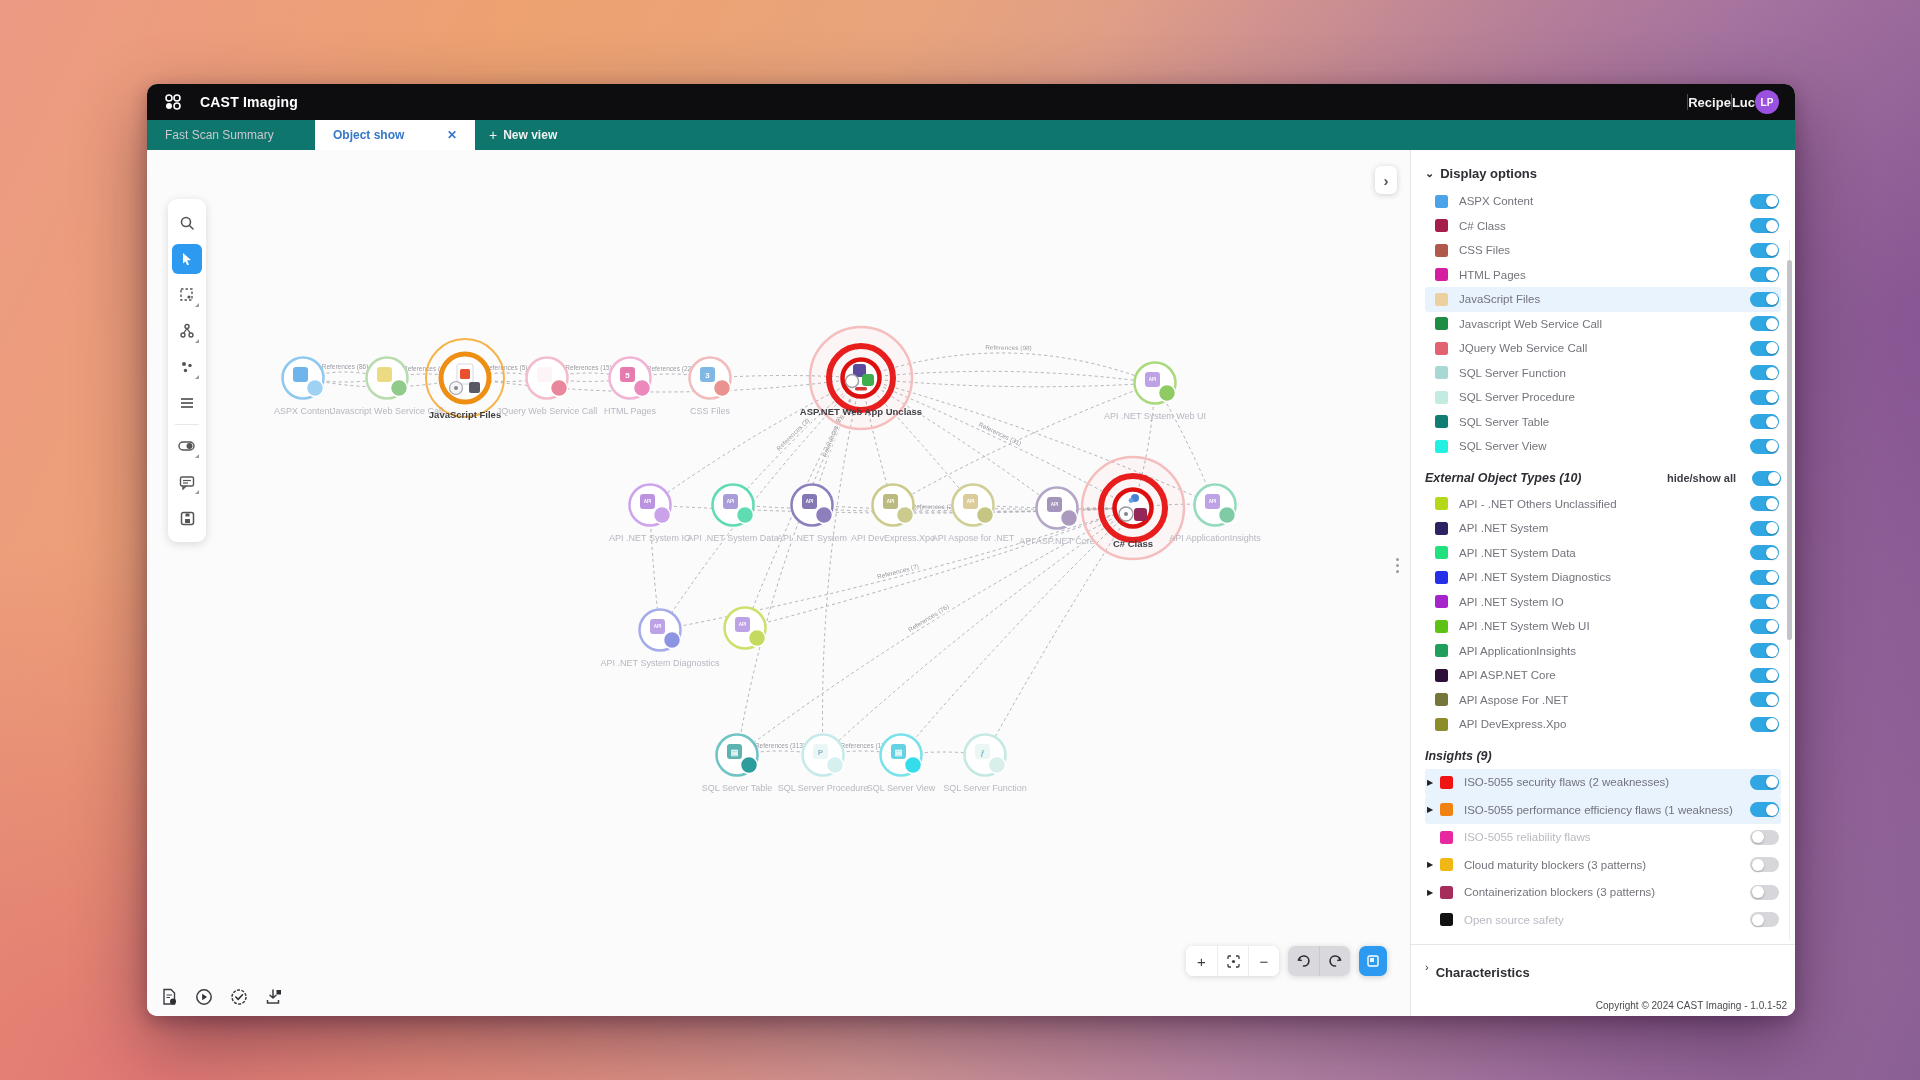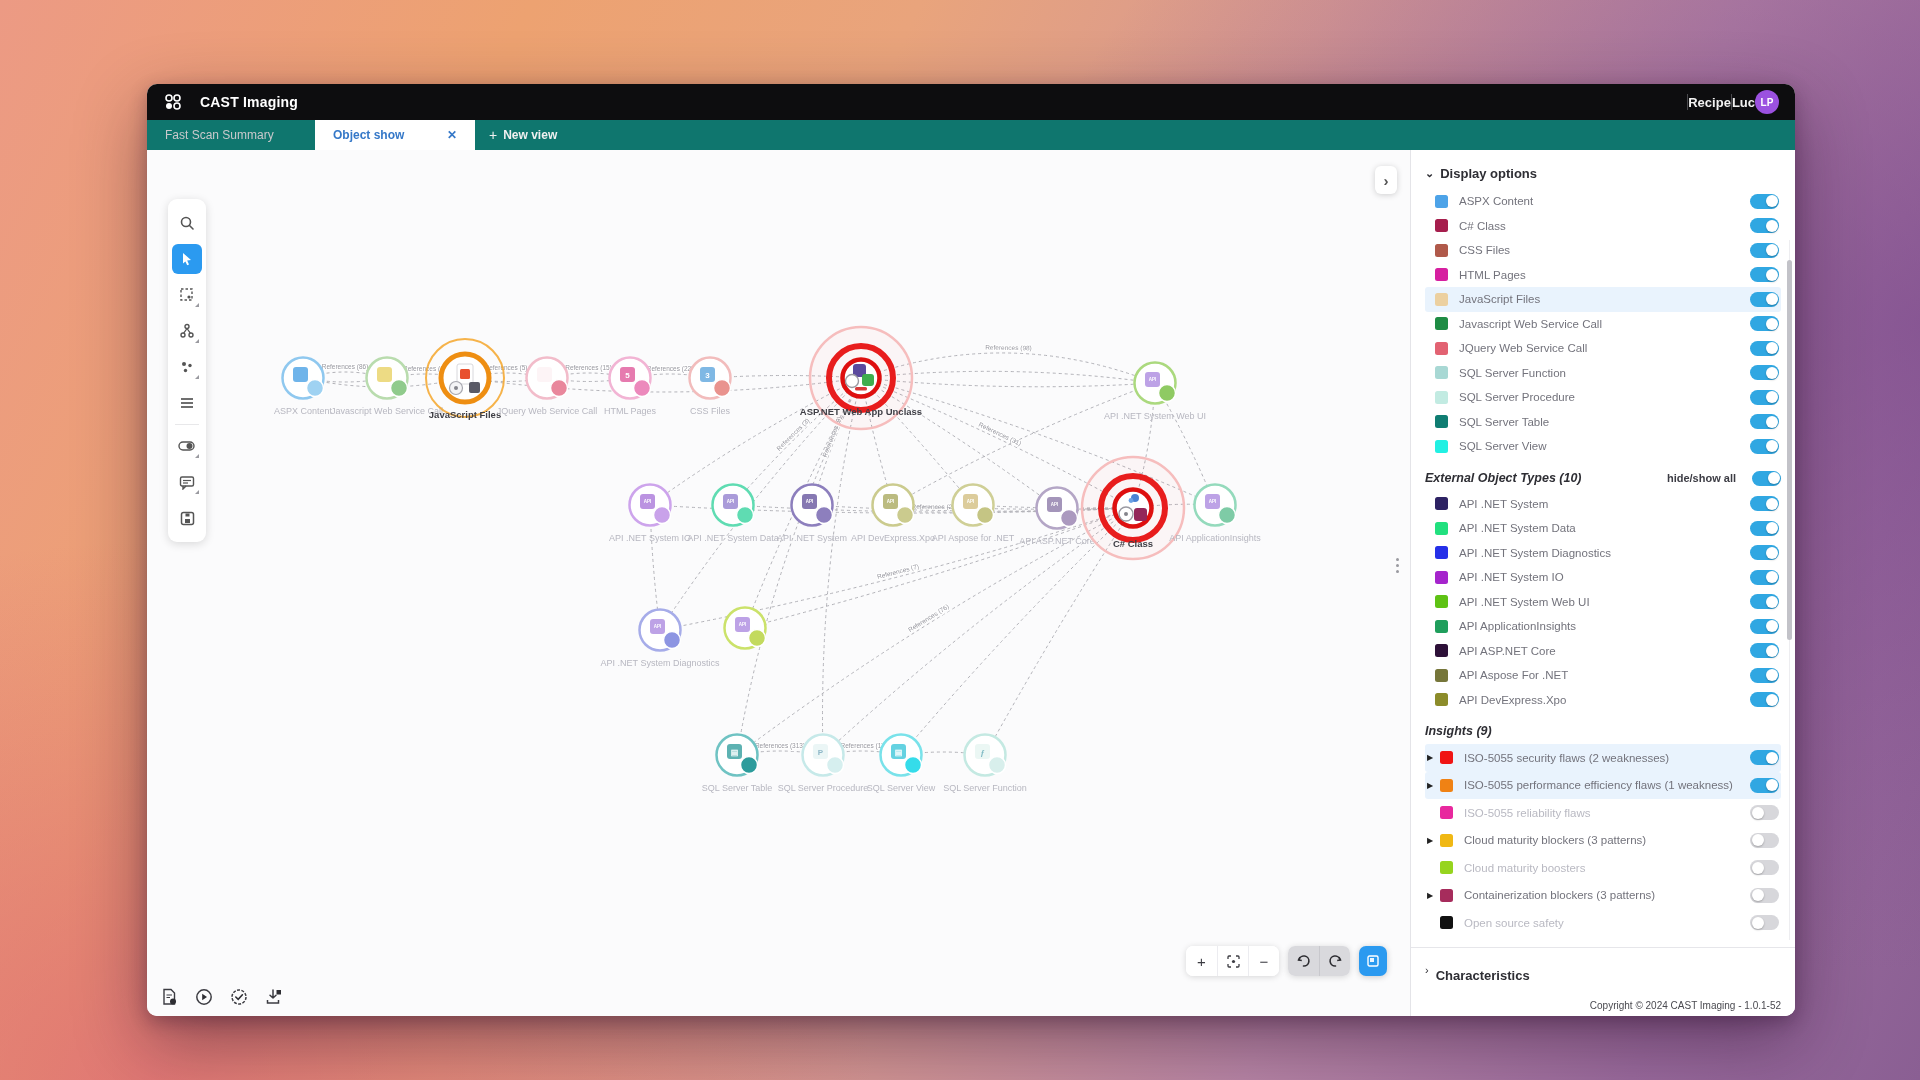--- a/index.html
+++ b/index.html
@@ -62,21 +62,21 @@
   .irow{ height:27.5px; }
   .arrowcell{ width:13px; flex:none; font-size:8px; color:#222; margin-left:-8px; }
   
   .tgl{ width:29px; height:15px; border-radius:8px; position:relative; flex:none; margin-left:8px; cursor:pointer; }
   .tgl.on{ background:#30a7e2; }
   .tgl.off{ background:#d7d7db; }
   .tgl .knob{ position:absolute; top:1.5px; width:12px; height:12px; border-radius:50%; background:#fff; box-shadow:0 1px 2px rgba(0,0,0,.25); }
   .tgl.on .knob{ right:1.5px; } .tgl.off .knob{ left:1.5px; }
   .char-row{ border-top:1px solid #e6e6ea; margin:10px -14px 0 -14px; padding:10px 14px 6px 14px; display:flex; align-items:center; gap:7px; cursor:pointer; }
   .char-title{ font-size:13px; font-weight:700; color:#2e2e34;margin-top:10px; }
-  .copyright{ position:absolute; right:14px; bottom:5px; font-size:10px; color:#4a4a50; }
+  .copyright{ position:absolute; right:8px; bottom:5px; font-size:10px; color:#4a4a50; }
   .sb-scroll{ position:absolute; right:3px; top:110px; width:5px; height:380px; background:#c2c2c8; border-radius:3px; }
   .sb-track{ position:absolute; right:5px; top:90px; width:1px; height:700px; background:#ededf0; }
   
   .collapse-btn{
     position:absolute; right:398px; top:16px; width:22px; height:28px; background:#fff; border-radius:6px;
     box-shadow:0 1px 6px rgba(0,0,0,.18); display:flex; align-items:center; justify-content:center;
     font-size:15px; font-weight:700; color:#555; cursor:pointer;
   }
   .drag-dots{ position:absolute; right:396px; top:408px; display:flex; flex-direction:column; gap:3px; cursor:grab; }
   .drag-dots i{ width:3px; height:3px; border-radius:50%; background:#9a9aa0; }
@@ -529,20 +529,27 @@
 
       <div class="sb-sect">
         <span class="sb-sect-title">External Object Types (10)</span>
         <span class="sb-sect-extra">hide/show all</span>
         <span class="tgl on">
             <span class="knob"></span>
           </span>
       </div>
       <div id="external-list">
           <div class="sb-row">
+            <span class="swatch" style="background: rgb(181, 217, 22);"></span>
+            <span class="sb-label">API - .NET Others Unclassified</span>
+            <span class="tgl on">
+              <span class="knob"></span>
+            </span>
+          </div>
+          <div class="sb-row">
             <span class="swatch" style="background: rgb(45, 34, 99);"></span>
             <span class="sb-label">API .NET System</span>
             <span class="tgl on">
               <span class="knob"></span>
             </span>
           </div>
           <div class="sb-row">
             <span class="swatch" style="background: rgb(33, 224, 126);"></span>
             <span class="sb-label">API .NET System Data</span>
             <span class="tgl on">
@@ -625,28 +632,20 @@
             <span class="swatch" style="background: rgb(232, 40, 158);"></span>
             <span class="sb-label dim">ISO-5055 reliability flaws</span>
             <span class="tgl off">
               <span class="knob"></span>
             </span>
           </div>
           <div class="sb-row irow">
             <span class="arrowcell">▶</span>
             <span class="swatch" style="background: rgb(240, 184, 20);"></span>
             <span class="sb-label">Cloud maturity blockers (3 patterns)</span>
-            <span class="tgl off">
-              <span class="knob"></span>
-            </span>
-          </div>
-          <div class="sb-row irow">
-            <span class="arrowcell"></span>
-            <span class="swatch" style="background: rgb(150, 212, 30);"></span>
-            <span class="sb-label dim">Cloud maturity boosters</span>
             <span class="tgl off">
               <span class="knob"></span>
             </span>
           </div>
           <div class="sb-row irow">
             <span class="arrowcell">▶</span>
             <span class="swatch" style="background: rgb(166, 44, 92);"></span>
             <span class="sb-label">Containerization blockers (3 patterns)</span>
             <span class="tgl off">
               <span class="knob"></span>

